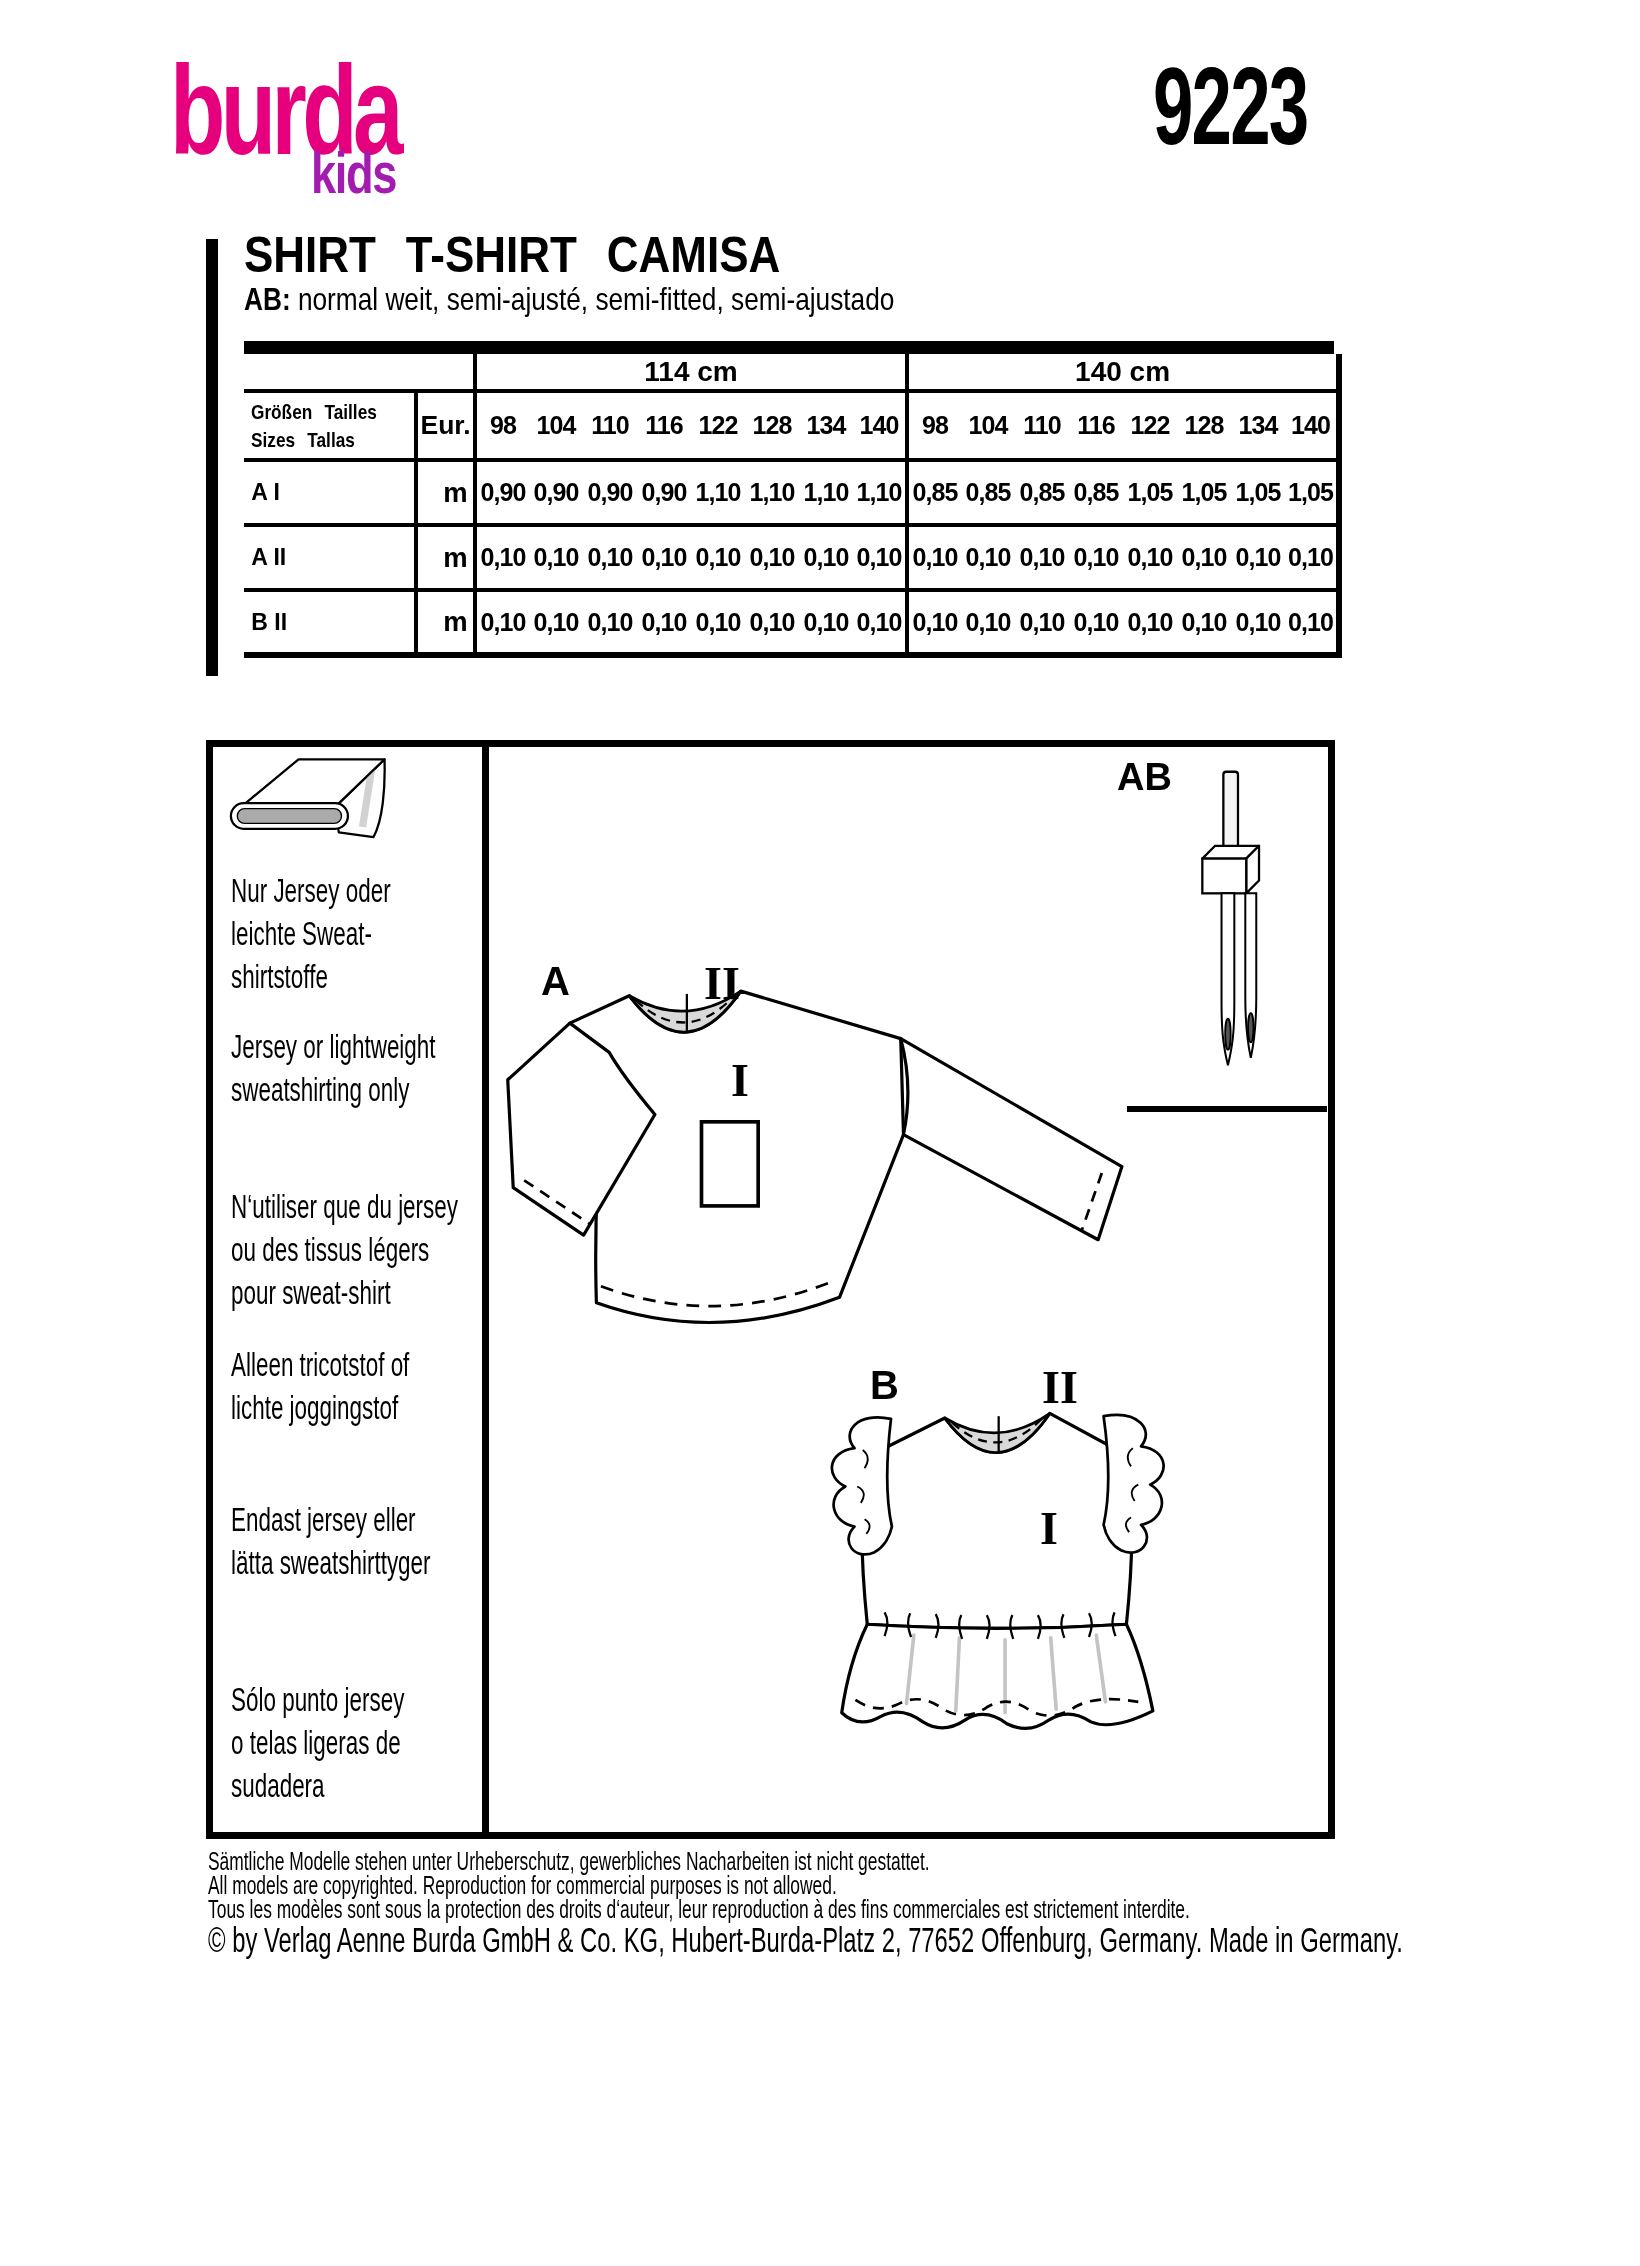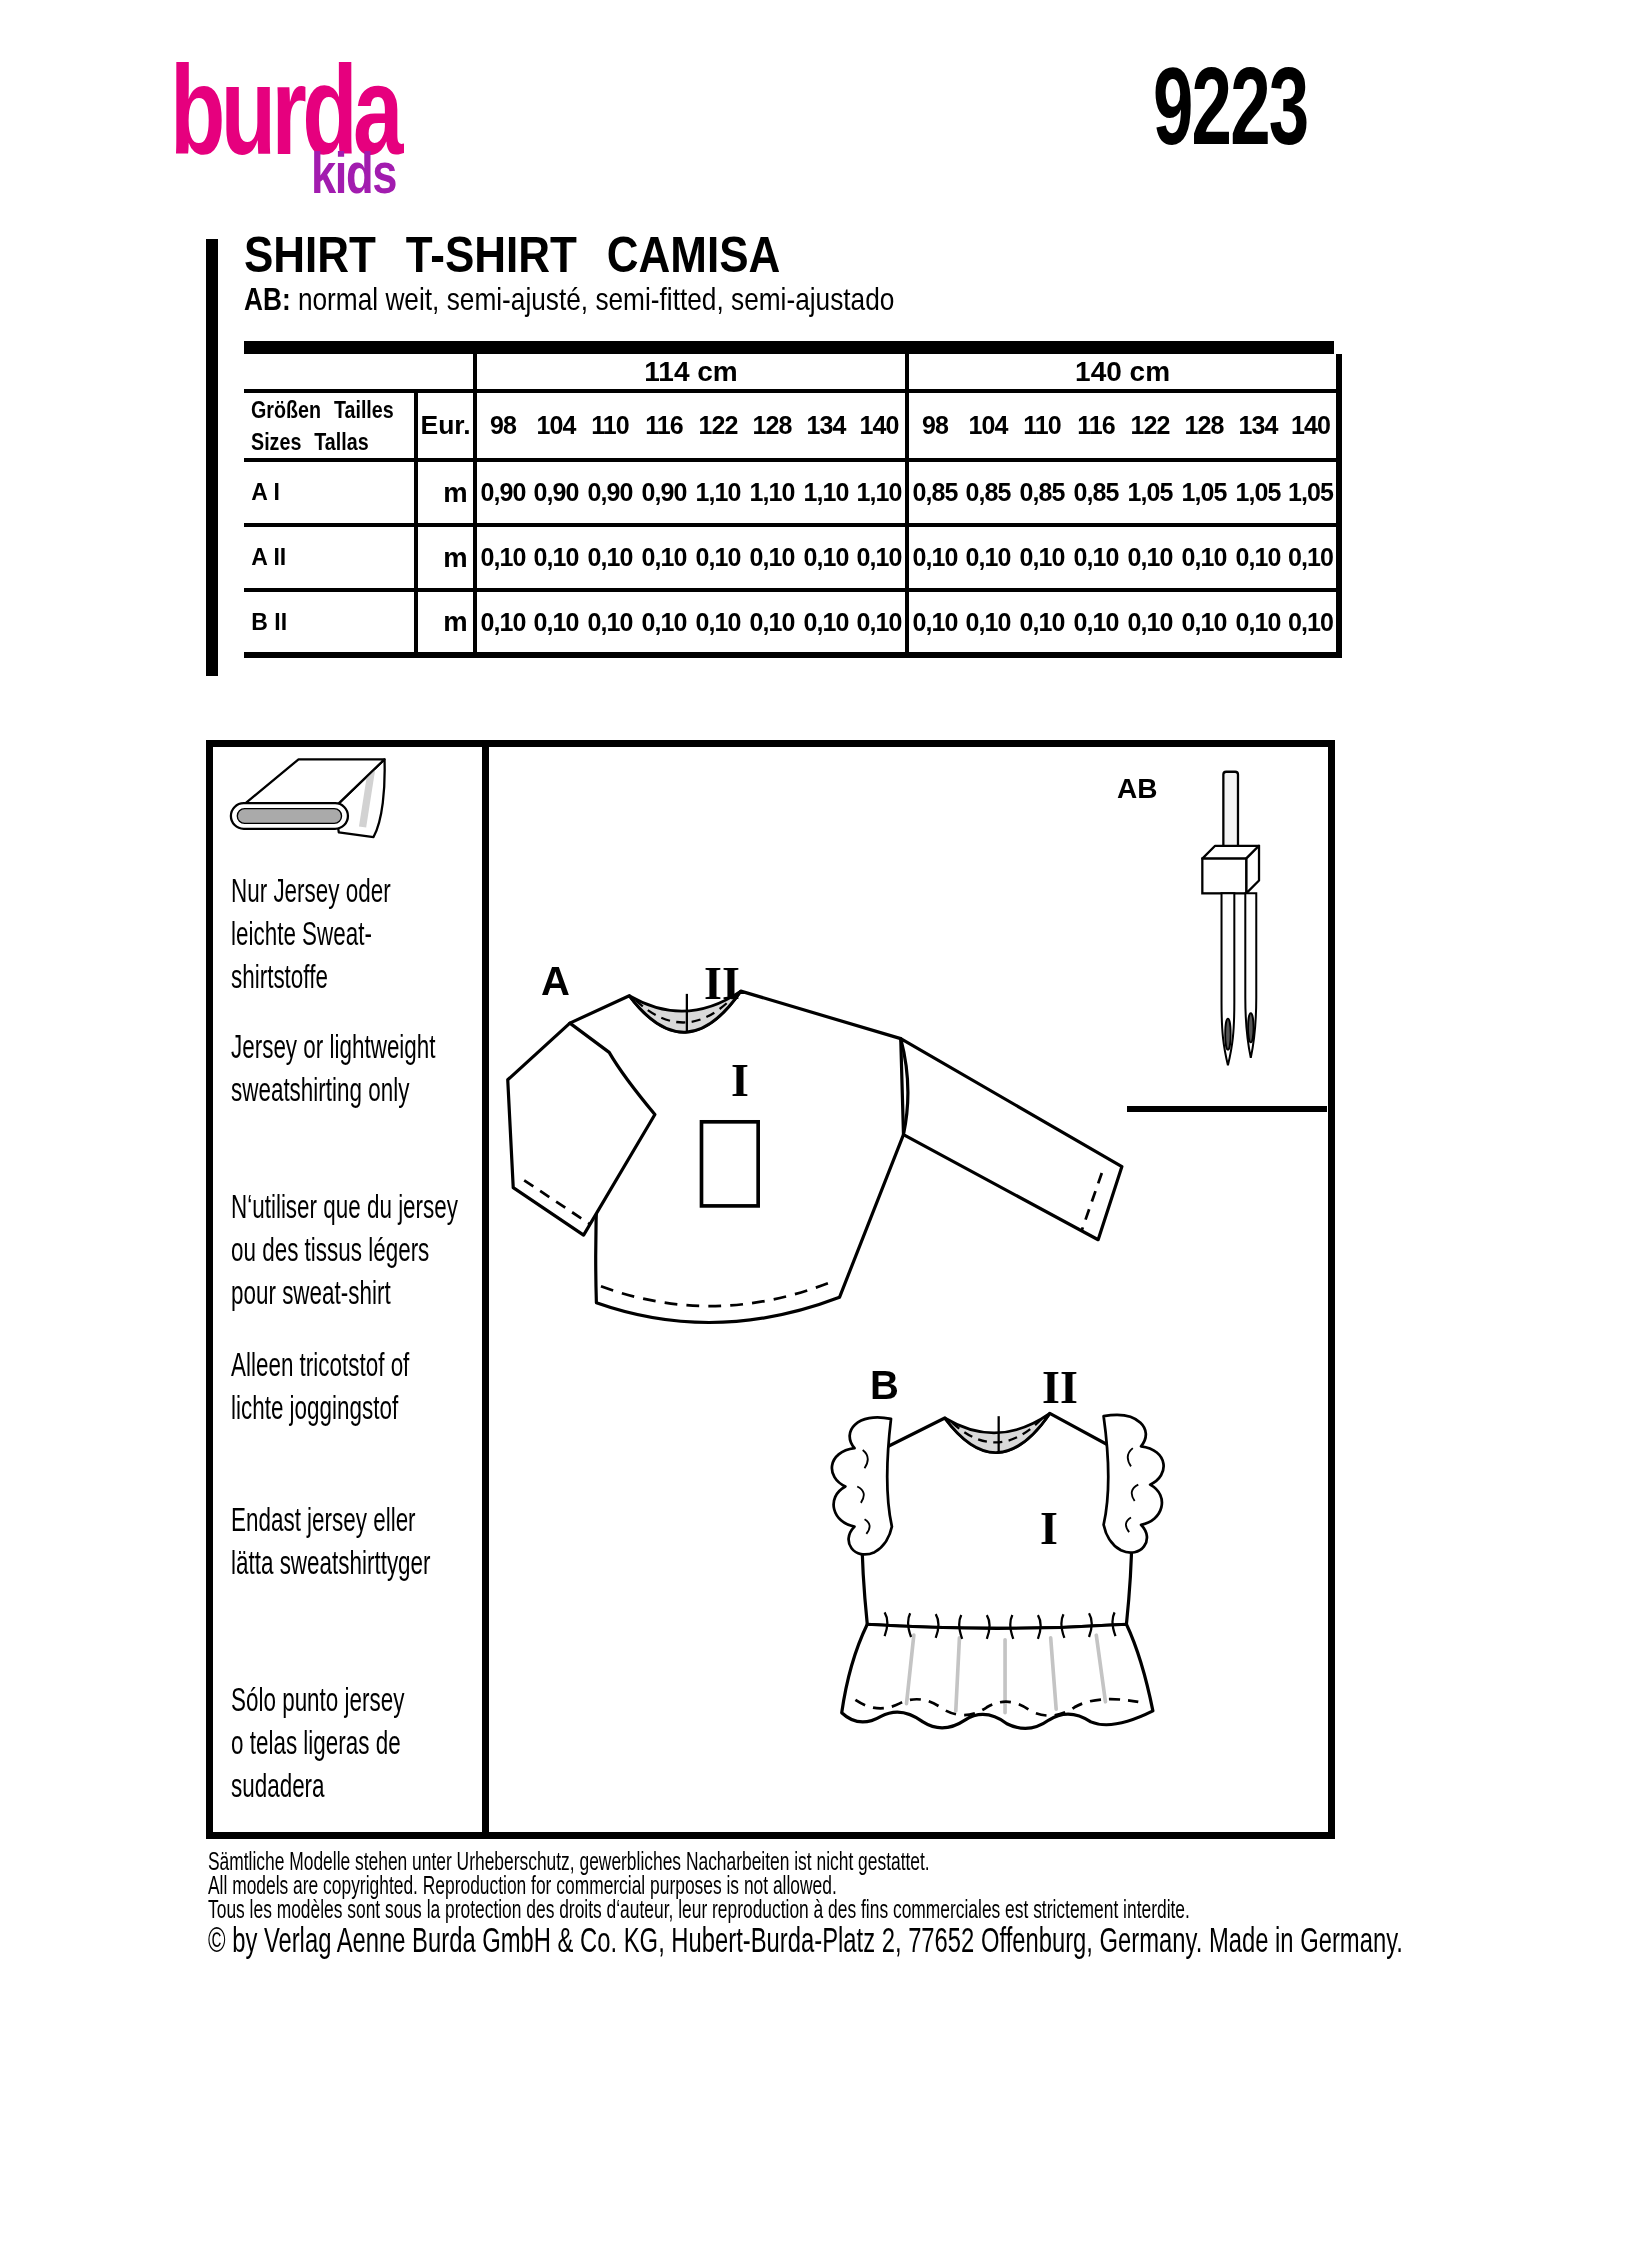--- a/index.html
+++ b/index.html
@@ -25,40 +25,40 @@
   
   #table-topbar{left:244px;top:341px;width:1090px;height:12.8px;background:#000;}
   #size-table{left:244px;top:354px;width:1090px;border-collapse:collapse;
               border-right:6.4px solid #000;border-bottom:6.4px solid #000;table-layout:fixed;}
   #size-table td{border-bottom:4.6px solid #000;text-align:center;vertical-align:middle;
                  font-weight:bold;padding:0;}
   #size-table .bl{border-left:4.6px solid #000;}
   #size-table .blr{border-left:4.6px solid #000;border-right:4.6px solid #000;}
   #size-table .corner,#size-table .lbl{text-align:left;padding-left:7.3px;}
   .g114,.g140{font-size:28px;}
-  .corner{font-size:24px;line-height:1.3;}
+  .corner{font-size:21px;line-height:1.3;}
   .eur{font-size:26.5px;}
   .sz{font-size:25px;letter-spacing:-0.9px;}
   .lbl{font-size:23px;}
   .munit{font-size:27.4px;text-align:right !important;padding-right:5.5px !important;}
   .val{font-size:25px;letter-spacing:-0.9px;}
 
   
   #fabric-panel{left:206px;top:740px;width:276px;height:1099px;border:7.3px solid #000;
                 border-right:none;box-sizing:border-box;}
   #diagram-panel{left:482px;top:740px;width:853px;height:1099px;border:7.3px solid #000;
                  box-sizing:border-box;}
   .note{position:absolute;left:18.3px;font-size:33px;line-height:1.3;font-weight:normal;}
   .note div{white-space:nowrap;transform:scaleX(0.68);transform-origin:0 50%;}
 
   
   .view-label{font-size:40px;font-weight:bold;line-height:1;}
   .piece-label{font-family:"Liberation Serif",serif;font-size:46px;font-weight:bold;line-height:1;}
   #needle-separator{left:1127px;top:1106px;width:200px;height:6.4px;background:#000;}
-  #label-ab{left:1117px;top:775px;font-size:28px;font-weight:bold;line-height:1;text-align:right;}
+  #label-ab{left:1117px;top:758px;font-size:38px;font-weight:bold;line-height:1;text-align:right;}
 
   
   .foot-small{left:208px;font-size:25.6px;line-height:1;}
   #footer-copyright{left:208px;top:1922px;font-size:35px;line-height:1;}
 </style>
 </head>
 <body>
 
 <div id="page">
 

